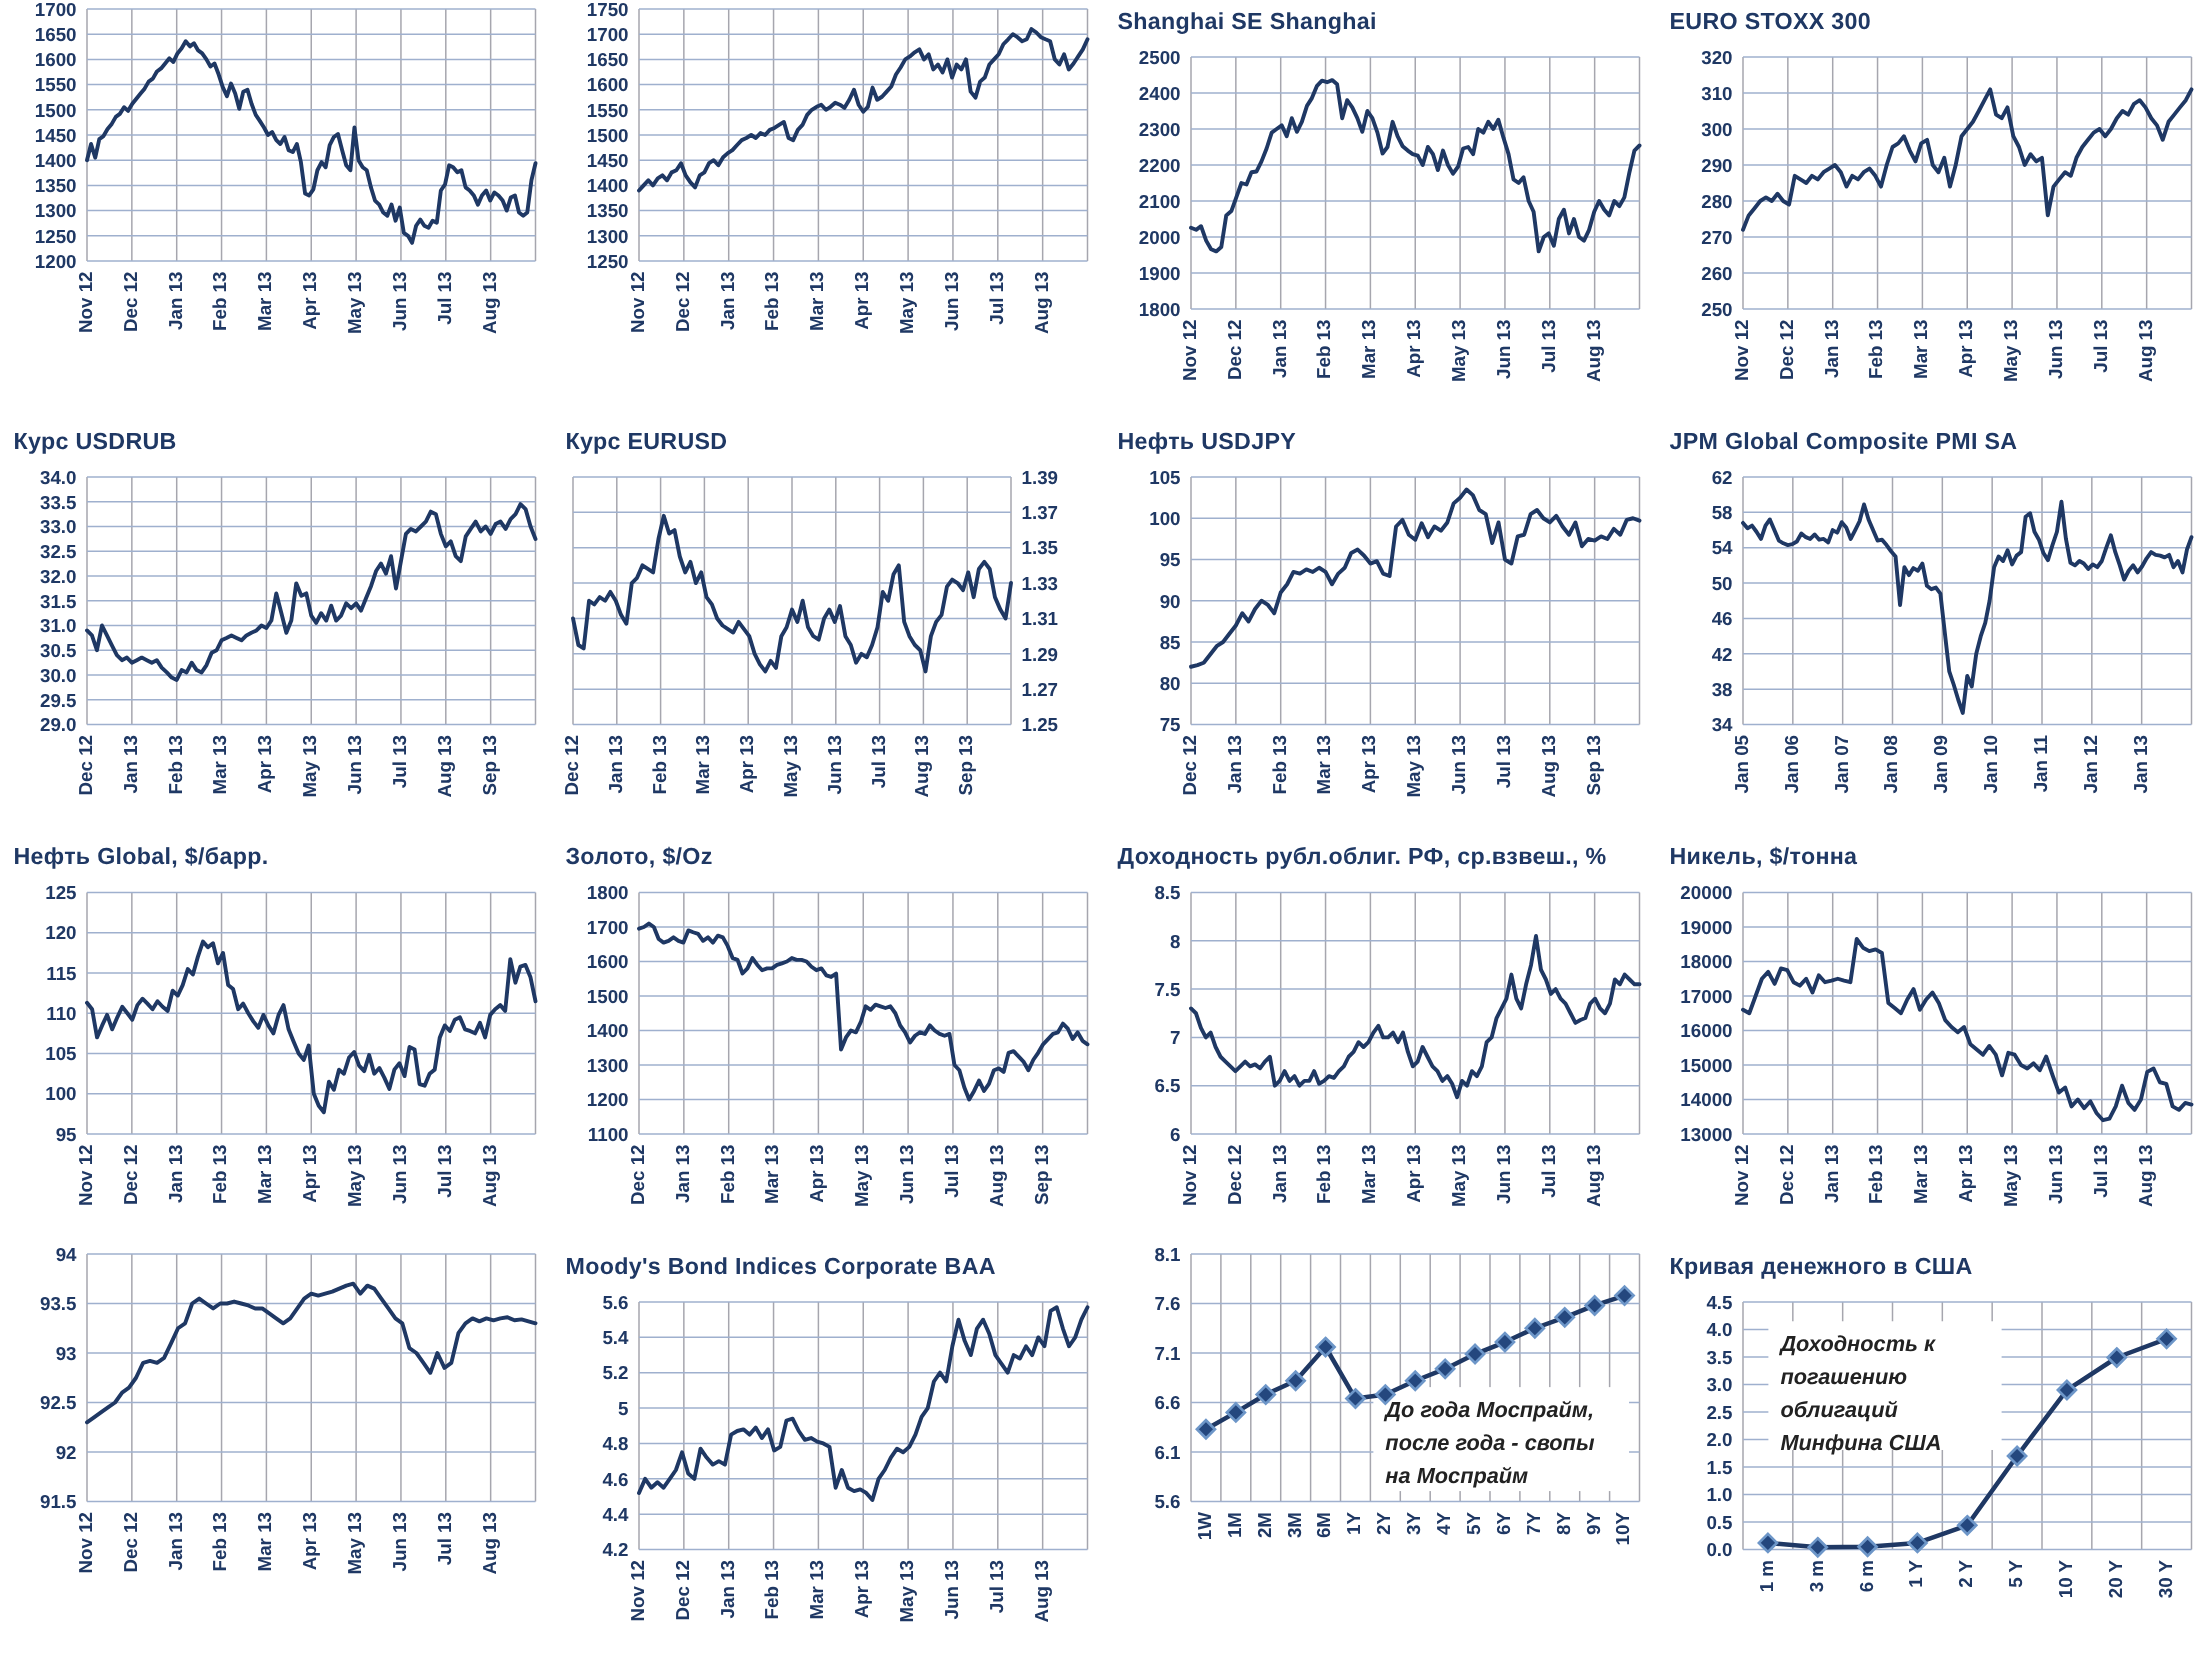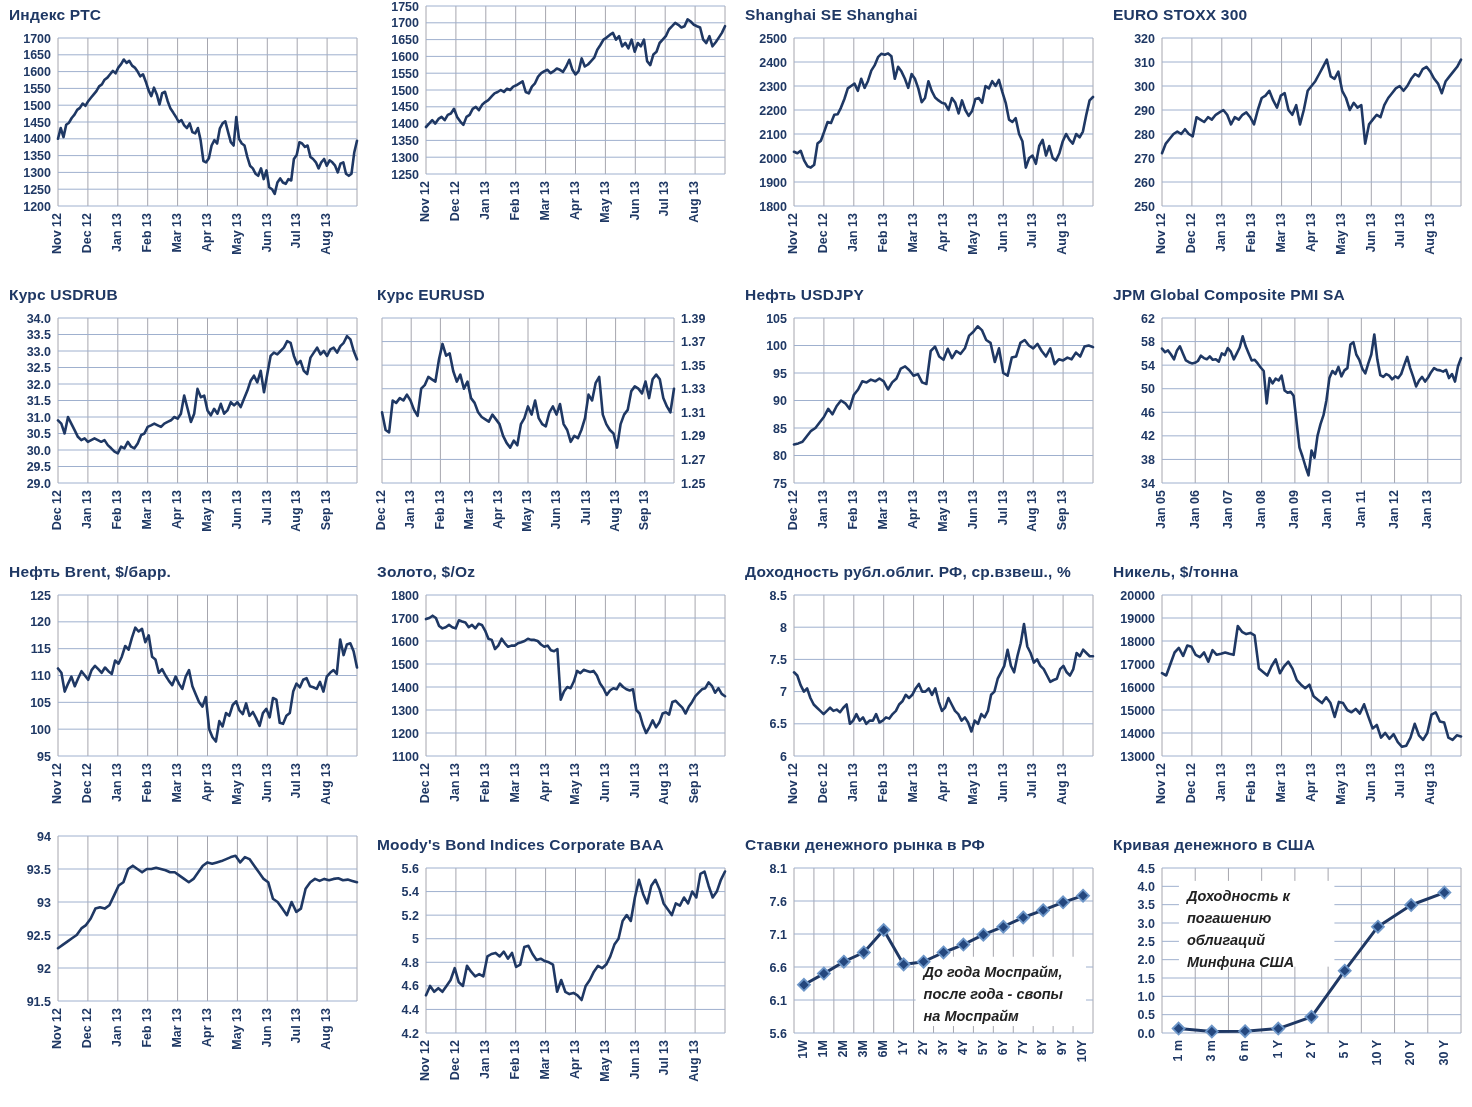--- a/index.html
+++ b/index.html
@@ -10,21 +10,20 @@
          white-space:nowrap;overflow:hidden;letter-spacing:.2px;}
   svg{display:block;}
   .tick{font:bold 12.5px "Liberation Sans",sans-serif;fill:#1F3864;}
   .anno{font:italic bold 14.5px "Liberation Sans",sans-serif;fill:#222222;}
 </style>
 </head>
 <body>
 
 <div class="grid">
   <div class="cell">
-    <div class="title">Индекс РТС</div>
     <svg width="368" height="248">
         <line x1="58" y1="6" x2="58" y2="174" stroke="#A6A6AE" stroke-width="1"></line>
         <line x1="87.9" y1="6" x2="87.9" y2="174" stroke="#A6A6AE" stroke-width="1"></line>
         <line x1="117.8" y1="6" x2="117.8" y2="174" stroke="#A6A6AE" stroke-width="1"></line>
         <line x1="147.7" y1="6" x2="147.7" y2="174" stroke="#A6A6AE" stroke-width="1"></line>
         <line x1="177.6" y1="6" x2="177.6" y2="174" stroke="#A6A6AE" stroke-width="1"></line>
         <line x1="207.5" y1="6" x2="207.5" y2="174" stroke="#A6A6AE" stroke-width="1"></line>
         <line x1="237.4" y1="6" x2="237.4" y2="174" stroke="#A6A6AE" stroke-width="1"></line>
         <line x1="267.3" y1="6" x2="267.3" y2="174" stroke="#A6A6AE" stroke-width="1"></line>
         <line x1="297.2" y1="6" x2="297.2" y2="174" stroke="#A6A6AE" stroke-width="1"></line>
@@ -369,21 +368,21 @@
         <text x="190.88888888888889" y="178" class="tick" text-anchor="end" transform="rotate(-90 190.88888888888889 178)" dominant-baseline="middle">Jan 09</text>
         <text x="224.11111111111111" y="178" class="tick" text-anchor="end" transform="rotate(-90 224.11111111111111 178)" dominant-baseline="middle">Jan 10</text>
         <text x="257.33333333333337" y="178" class="tick" text-anchor="end" transform="rotate(-90 257.33333333333337 178)" dominant-baseline="middle">Jan 11</text>
         <text x="290.55555555555554" y="178" class="tick" text-anchor="end" transform="rotate(-90 290.55555555555554 178)" dominant-baseline="middle">Jan 12</text>
         <text x="323.77777777777777" y="178" class="tick" text-anchor="end" transform="rotate(-90 323.77777777777777 178)" dominant-baseline="middle">Jan 13</text>
         <polyline points="58.0,36.6 61.0,40.2 64.0,38.4 67.0,42.5 70.0,47.3 73.0,38.4 75.9,34.3 78.9,41.4 81.9,48.4 84.9,50.2 87.9,51.4 90.9,50.8 93.9,49.0 96.9,43.7 99.9,46.1 102.8,47.3 105.8,44.3 108.8,47.8 111.8,47.3 114.8,49.6 117.8,41.4 120.8,43.1 123.8,36.1 126.8,39.6 129.8,47.3 132.8,41.4 135.7,35.5 138.7,24.3 141.7,34.3 144.7,41.4 147.7,48.4 150.7,47.8 153.7,51.4 156.7,55.5 159.7,59.0 162.7,91.4 165.6,66.1 168.6,71.4 171.6,66.7 174.6,68.5 177.6,63.7 180.6,78.5 183.6,80.8 186.6,79.7 189.6,83.8 192.6,110.3 195.5,135.6 198.5,144.5 201.5,154.5 204.5,163.3 207.5,138.6 210.5,145.7 213.5,123.9 216.5,112.1 219.5,103.2 222.4,88.5 225.4,66.1 228.4,59.0 231.4,62.0 234.4,54.9 237.4,64.3 240.4,58.4 243.4,56.1 246.4,32.5 249.4,30.2 252.3,42.5 255.3,47.8 258.3,56.7 261.3,61.4 264.3,51.4 267.3,42.5 270.3,22.5 273.3,47.3 276.3,63.2 279.3,64.9 282.3,62.0 285.2,63.7 288.2,67.3 291.2,64.3 294.2,66.1 297.2,62.0 300.2,53.1 303.2,44.9 306.2,56.1 309.2,64.9 312.1,74.4 315.1,68.5 318.1,64.9 321.1,69.6 324.1,65.5 327.1,60.2 330.1,56.1 333.1,57.9 336.1,58.4 339.1,59.6 342.1,57.9 345.0,66.1 348.0,62.0 351.0,69.6 354.0,54.3 357.0,46.1" fill="none" stroke="#1F3864" stroke-width="2.6" stroke-linejoin="round" stroke-linecap="round"></polyline>
       </svg>
   </div>
 
   <div class="cell">
-    <div class="title">Нефть Brent, $/барр.</div>
+    <div class="title">Нефть Global, $/барр.</div>
     <svg width="368" height="241">
         <line x1="58" y1="6" x2="58" y2="167" stroke="#A6A6AE" stroke-width="1"></line>
         <line x1="87.9" y1="6" x2="87.9" y2="167" stroke="#A6A6AE" stroke-width="1"></line>
         <line x1="117.8" y1="6" x2="117.8" y2="167" stroke="#A6A6AE" stroke-width="1"></line>
         <line x1="147.7" y1="6" x2="147.7" y2="167" stroke="#A6A6AE" stroke-width="1"></line>
         <line x1="177.6" y1="6" x2="177.6" y2="167" stroke="#A6A6AE" stroke-width="1"></line>
         <line x1="207.5" y1="6" x2="207.5" y2="167" stroke="#A6A6AE" stroke-width="1"></line>
         <line x1="237.4" y1="6" x2="237.4" y2="167" stroke="#A6A6AE" stroke-width="1"></line>
         <line x1="267.3" y1="6" x2="267.3" y2="167" stroke="#A6A6AE" stroke-width="1"></line>
         <line x1="297.2" y1="6" x2="297.2" y2="167" stroke="#A6A6AE" stroke-width="1"></line>
@@ -617,21 +616,20 @@
         <text x="177.6" y="178" class="tick" text-anchor="end" transform="rotate(-90 177.6 178)" dominant-baseline="middle">Mar 13</text>
         <text x="207.5" y="178" class="tick" text-anchor="end" transform="rotate(-90 207.5 178)" dominant-baseline="middle">Apr 13</text>
         <text x="237.4" y="178" class="tick" text-anchor="end" transform="rotate(-90 237.4 178)" dominant-baseline="middle">May 13</text>
         <text x="267.3" y="178" class="tick" text-anchor="end" transform="rotate(-90 267.3 178)" dominant-baseline="middle">Jun 13</text>
         <text x="297.2" y="178" class="tick" text-anchor="end" transform="rotate(-90 297.2 178)" dominant-baseline="middle">Jul 13</text>
         <text x="327.1" y="178" class="tick" text-anchor="end" transform="rotate(-90 327.1 178)" dominant-baseline="middle">Aug 13</text>
         <polyline points="58.0,133.3 62.1,123.9 66.2,129.8 70.3,126.2 74.4,129.8 78.5,123.9 82.6,118.0 86.7,106.2 90.8,120.3 94.9,123.9 99.0,103.8 103.1,109.7 107.2,114.4 111.2,112.1 115.3,114.4 119.4,94.4 123.5,92.0 127.6,90.9 131.7,94.4 135.8,89.7 139.9,96.7 144.0,90.9 148.1,105.0 152.2,102.6 156.3,85.0 160.4,83.8 164.5,92.0 168.6,97.9 172.7,96.7 176.8,99.1 180.9,100.3 185.0,102.6 189.1,129.8 193.2,118.0 197.3,129.8 201.4,132.1 205.5,130.9 209.5,133.3 213.6,138.0 217.7,123.9 221.8,118.0 225.9,109.7 230.0,103.8 234.1,106.2 238.2,102.6 242.3,94.4 246.4,82.6 250.5,76.7 254.6,59.0 258.7,53.1 262.8,59.0 266.9,35.5 271.0,17.8 275.1,31.9 279.2,41.4 283.3,23.7 287.4,17.8 291.5,27.2 295.6,41.4 299.7,47.2 303.8,53.1 307.8,41.4 311.9,43.7 316.0,35.5 320.1,41.4 324.2,29.6 328.3,35.5 332.4,11.9 336.5,9.5 340.6,23.7 344.7,35.5 348.8,29.6 352.9,17.8 357.0,9.5" fill="none" stroke="#1F3864" stroke-width="2.6" stroke-linejoin="round" stroke-linecap="round"></polyline>
       </svg>
   </div>
   <div class="cell">
-    <div class="title">Ставки денежного рынка в РФ</div>
     <svg width="368" height="245">
         <line x1="58" y1="6" x2="58" y2="171" stroke="#A6A6AE" stroke-width="1"></line>
         <line x1="77.93333333333334" y1="6" x2="77.93333333333334" y2="171" stroke="#A6A6AE" stroke-width="1"></line>
         <line x1="97.86666666666667" y1="6" x2="97.86666666666667" y2="171" stroke="#A6A6AE" stroke-width="1"></line>
         <line x1="117.8" y1="6" x2="117.8" y2="171" stroke="#A6A6AE" stroke-width="1"></line>
         <line x1="137.73333333333335" y1="6" x2="137.73333333333335" y2="171" stroke="#A6A6AE" stroke-width="1"></line>
         <line x1="157.66666666666669" y1="6" x2="157.66666666666669" y2="171" stroke="#A6A6AE" stroke-width="1"></line>
         <line x1="177.6" y1="6" x2="177.6" y2="171" stroke="#A6A6AE" stroke-width="1"></line>
         <line x1="197.53333333333333" y1="6" x2="197.53333333333333" y2="171" stroke="#A6A6AE" stroke-width="1"></line>
         <line x1="217.46666666666667" y1="6" x2="217.46666666666667" y2="171" stroke="#A6A6AE" stroke-width="1"></line>

